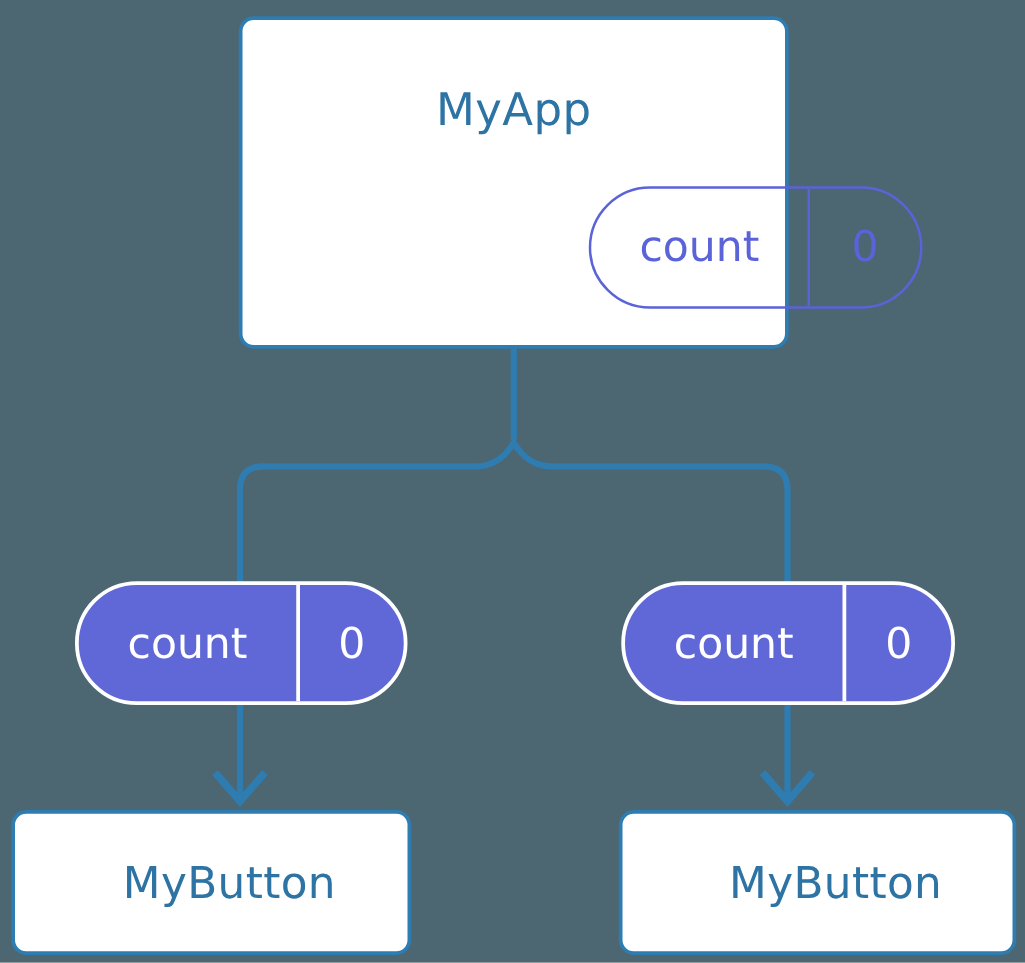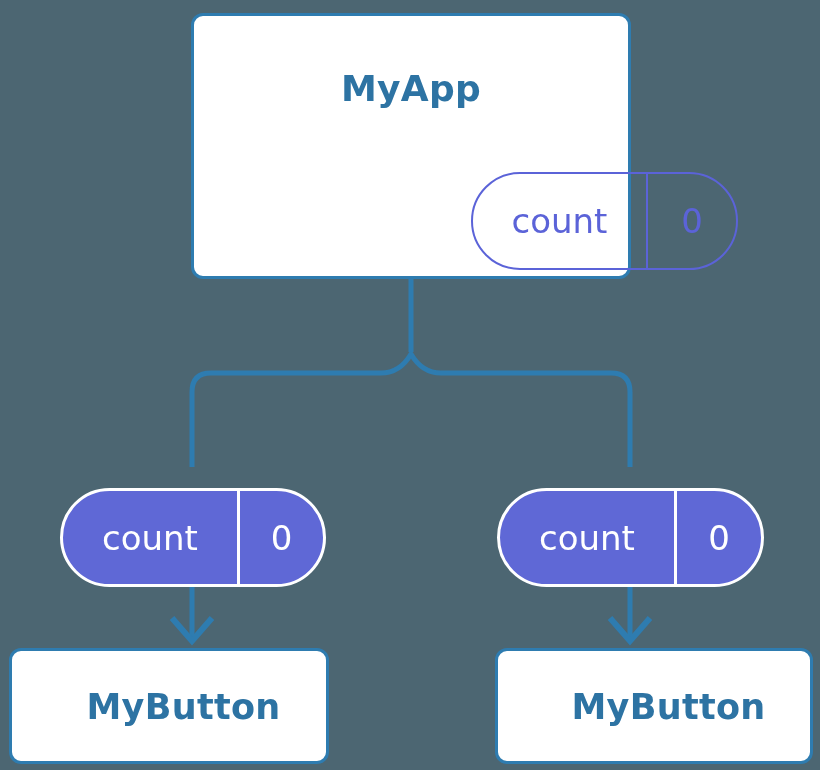--- a/index.html
+++ b/index.html
@@ -31,21 +31,21 @@
     position: absolute;
     box-sizing: border-box;
     background: #ffffff;
     border: 3px solid #2e7cb0;
     border-radius: 12px;
     z-index: 3;
   }
   .comp-title {
     color: #2d73a3;
     font-size: 36px;
-    font-weight: 700;
+    font-weight: 400;
     letter-spacing: 0.3px;
     text-align: center;
     white-space: nowrap;
   }
 
   
   #app-box {
     left: 191px;
     top: 13px;
     width: 440px;
@@ -76,21 +76,20 @@
 
   
   .pill {
     position: absolute;
     box-sizing: border-box;
     display: flex;
     align-items: stretch;
     border-radius: 999px;
     z-index: 4;
     overflow: hidden;
-    margin-top: 23px;
   }
   .pill .pill-key,
   .pill .pill-val {
     display: flex;
     align-items: center;
     justify-content: center;
     font-size: 34px;
     font-weight: 400;
     white-space: nowrap;
   }

